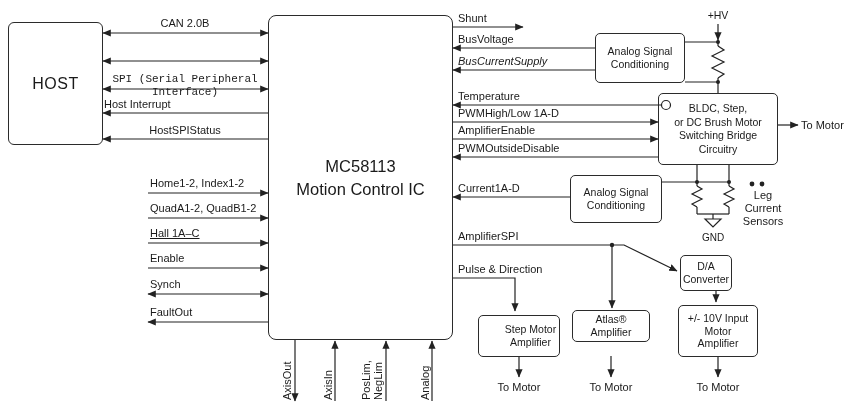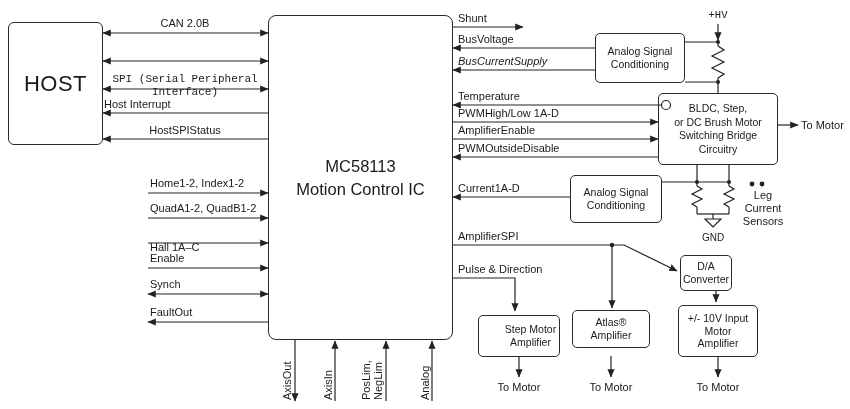--- a/index.html
+++ b/index.html
@@ -20,21 +20,21 @@
   }
   .wires{
     position:absolute;left:0;top:0;pointer-events:none;
   }
 </style>
 </head>
 <body>
 
 <div class="canvas">
 
-  <div class="box" style="left:8px;top:22px;width:95px;height:123px;border-radius:6px;font-size:22px;letter-spacing:0.5px;">
+  <div class="box" style="left:8px;top:22px;width:95px;height:123px;border-radius:6px;font-size:16px;letter-spacing:0.5px;">
     <span>HOST</span>
   </div>
 
   <div class="box" style="left:268px;top:15px;width:185px;height:325px;border-radius:8px;font-size:16.5px;line-height:23px;">
     <span>MC58113
 Motion Control IC</span>
   </div>
 
   <div class="box" style="left:595px;top:33px;width:90px;height:50px;">
     <span>Analog Signal
@@ -56,39 +56,39 @@
   <div class="box" style="left:680px;top:255px;width:52px;height:36px;">
     <span>D/A
 Converter</span>
   </div>
 
   <div class="box" style="left:478px;top:315px;width:82px;height:42px;padding-left:23px;">
     <span>Step Motor
 Amplifier</span>
   </div>
 
-  <div class="box" style="left:572px;top:310px;width:78px;height:38px;text-align:center;">
+  <div class="box" style="left:572px;top:310px;width:78px;height:32px;text-align:center;">
     <span>Atlas®
 Amplifier</span>
   </div>
 
   <div class="box" style="left:678px;top:305px;width:80px;height:52px;line-height:12.5px;">
     <span>+/- 10V Input
 Motor
 Amplifier</span>
   </div>
 
   <div class="lbl" style="left:104px;top:17px;width:162px;text-align:center;">CAN 2.0B</div>
   <div class="lbl" style="left:104px;top:73px;width:162px;text-align:center;font-family:Liberation Mono, monospace;">SPI (Serial Peripheral Interface)</div>
   <div class="lbl" style="left:104px;top:98px;width:162px;">Host Interrupt</div>
   <div class="lbl" style="left:104px;top:124px;width:162px;text-align:center;">HostSPIStatus</div>
 
   <div class="lbl" style="left:150px;top:177px;">Home1-2, Index1-2</div>
   <div class="lbl" style="left:150px;top:202px;">QuadA1-2, QuadB1-2</div>
-  <div class="lbl" style="left:150px;top:241px;">Hall 1A–C</div>
+  <div class="lbl" style="left:150px;top:227px;text-decoration:underline;">Hall 1A–C</div>
   <div class="lbl" style="left:150px;top:252px;">Enable</div>
   <div class="lbl" style="left:150px;top:278px;">Synch</div>
   <div class="lbl" style="left:150px;top:306px;">FaultOut</div>
 
   <div class="lbl" style="left:458px;top:12px;">Shunt</div>
   <div class="lbl" style="left:458px;top:33px;">BusVoltage</div>
   <div class="lbl" style="left:458px;top:55px;font-style:italic;">BusCurrentSupply</div>
   <div class="lbl" style="left:458px;top:90px;">Temperature</div>
   <div class="lbl" style="left:458px;top:107px;">PWMHigh/Low 1A-D</div>
   <div class="lbl" style="left:458px;top:124px;">AmplifierEnable</div>
@@ -96,21 +96,21 @@
   <div class="lbl" style="left:458px;top:182px;">Current1A-D</div>
   <div class="lbl" style="left:458px;top:230px;">AmplifierSPI</div>
   <div class="lbl" style="left:458px;top:263px;">Pulse &amp; Direction</div>
 
   <div class="lbl vlbl" style="left:281px;top:400px;width:56px;">AxisOut</div>
   <div class="lbl vlbl" style="left:322px;top:400px;width:56px;">AxisIn</div>
   <div class="lbl vlbl" style="left:360px;top:400px;width:56px;line-height:12px;">PosLim,
 NegLim</div>
   <div class="lbl vlbl" style="left:419px;top:400px;width:56px;">Analog</div>
 
-  <div class="lbl" style="left:700px;top:9px;width:36px;text-align:center;font-size:10.5px;font-family:Liberation Mono, monospace;">+HV</div>
+  <div class="lbl" style="left:700px;top:9px;width:36px;text-align:center;font-size:10.5px;">+HV</div>
   <div class="lbl" style="left:696px;top:231px;width:34px;text-align:center;font-size:10px;">GND</div>
   <div class="lbl" style="left:734px;top:189px;width:58px;text-align:center;">Leg
 Current
 Sensors</div>
 
   <div class="lbl" style="left:801px;top:119px;width:48px;">To Motor</div>
   <div class="lbl" style="left:489px;top:381px;width:60px;text-align:center;">To Motor</div>
   <div class="lbl" style="left:581px;top:381px;width:60px;text-align:center;">To Motor</div>
   <div class="lbl" style="left:688px;top:381px;width:60px;text-align:center;">To Motor</div>
 

